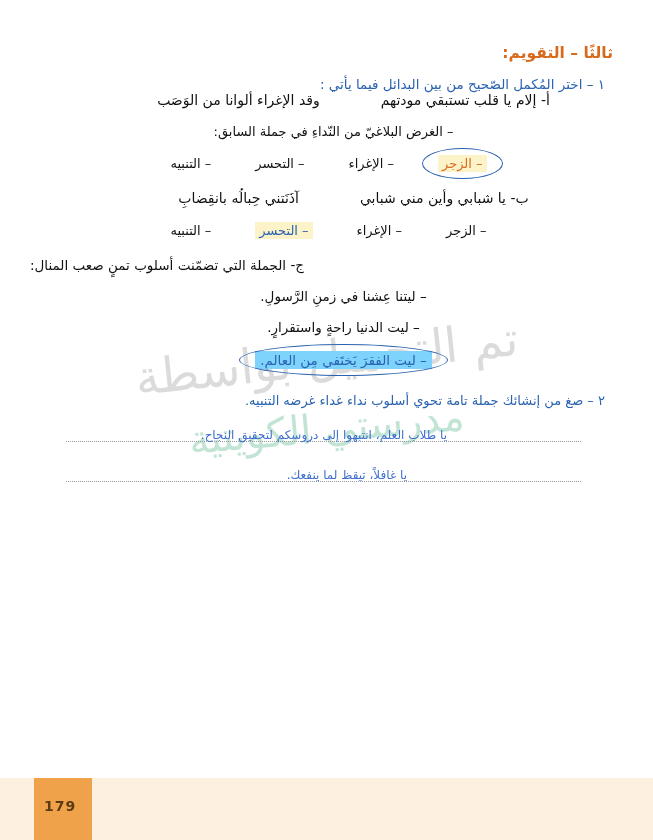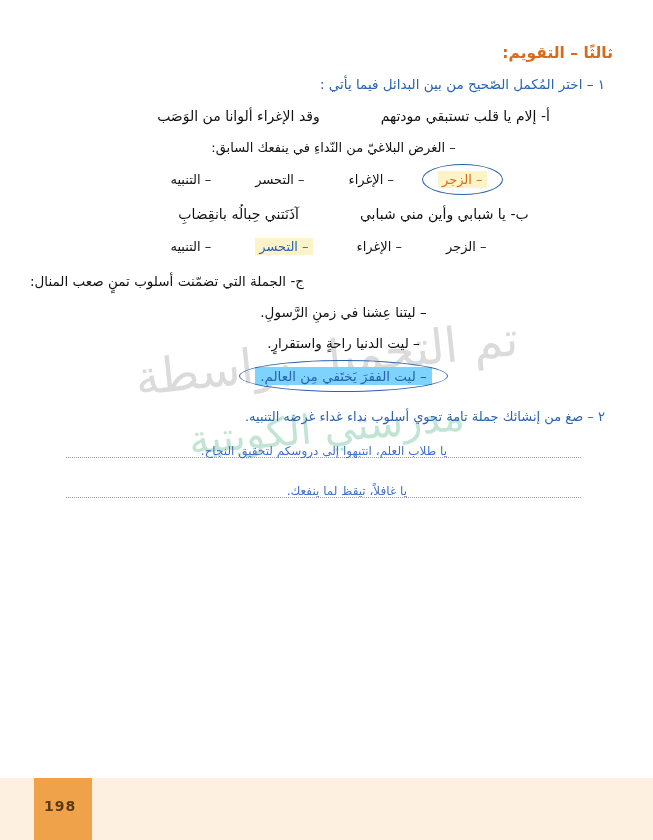--- a/index.html
+++ b/index.html
@@ -51,21 +51,20 @@
     font-size:15.5px;
     font-weight:bold;
     text-align:right;
     margin-bottom:14px;
     padding-right:4px;
   }
   .q-line{
     color:#2a63b0;
     font-size:13.5px;
     text-align:right;
-    margin-bottom:16px;
     padding-right:12px;
   }
   .verse{
     color:#111;
     font-size:14px;
     text-align:center;
     margin-bottom:16px;
     padding-left:60px;
   }
   .verse .sp{display:inline-block;width:52px;}
@@ -191,21 +190,21 @@
     <div class="heading">ثالثًا – التقويم:</div>
 
     <div class="q-line">١ – اختر المُكمل الصّحيح من بين البدائل فيما يأتي :</div>
 
     <div class="verse">
       <span>أ- إلام يا قلب تستبقي مودتهم</span>
       <span class="sp"></span>
       <span>وقد الإغراء ألوانا من الوَصَب</span>
     </div>
 
-    <div class="sub">– الغرض البلاغيّ من النّداءِ في ينفعك السابق:</div>
+    <div class="sub">– الغرض البلاغيّ من النّداءِ في جملة السابق:</div>
 
     <div class="options">
       <div class="opt marked">
         <span class="circle"></span>
         <span>– الزجر</span>
       </div>
       <div class="opt">
         <span>– الإغراء</span>
       </div>
       <div class="opt">
@@ -258,15 +257,15 @@
 
     <div class="write-line">
       <span class="dots"></span>
       <span class="hand l2">يا غافلاً، تيقظ لما ينفعك.</span>
     </div>
 
   </div>
 
   <div class="footer-bar"></div>
   <div class="footer-tab"></div>
-  <div class="page-num">198</div>
+  <div class="page-num">179</div>
 
 </div>
 
 </body></html>

